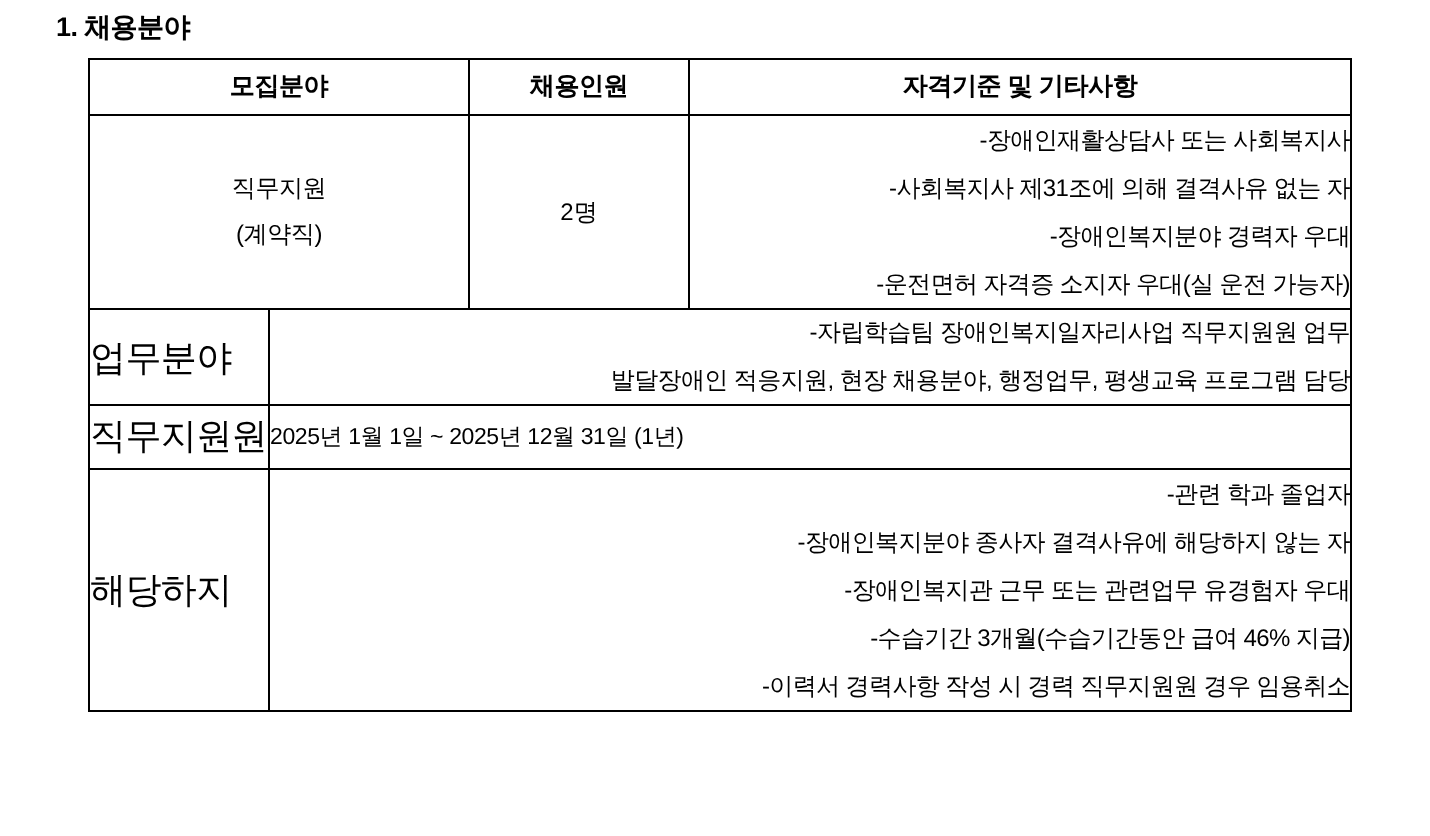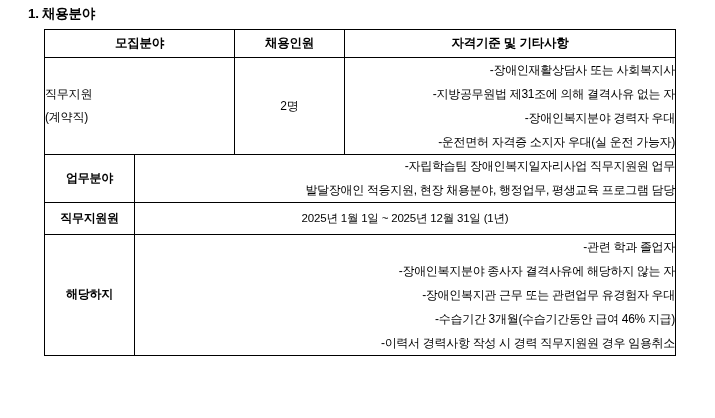--- a/index.html
+++ b/index.html
@@ -42,27 +42,27 @@
     vertical-align: middle;
   }
   .hdr {
     text-align: center;
     font-weight: bold;
     font-size: 12.5px;
     height: 27px;
     letter-spacing: -0.2px;
   }
   .label-cell {
-    text-align: center;
-    font-weight: bold;
-    font-size: 12px;
+    font-weight: normal;
+    font-size: 18px;
     letter-spacing: -0.3px;
     background: #ffffff;
   }
   .field-cell {
+    text-align: center;
     line-height: 1.9;
     font-size: 12px;
     letter-spacing: -0.2px;
     padding: 8px 0;
   }
   .count-cell {
     text-align: center;
     font-size: 12px;
   }
   .bullets {
@@ -76,21 +76,21 @@
     text-align: right;
   }
   .bullets.tight div {
     line-height: 1.95;
   }
   .dash {
     display: inline-block;
     width: 11px;
   }
   .period-cell {
-    text-align: center;
+    text-align: left;
     font-size: 11.5px;
     letter-spacing: -0.2px;
     height: 31px;
   }
 </style>
 </head>
 <body>
 
 <div class="page">
 
@@ -111,21 +111,21 @@
       </tr>
 
       <tr>
         <td class="field-cell" colspan="2">
           <div>직무지원</div>
           <div>(계약직)</div>
         </td>
         <td class="count-cell">2명</td>
         <td class="bullets">
           <div><span class="dash">-</span><span>장애인재활상담사 또는 사회복지사</span></div>
-          <div><span class="dash">-</span><span>지방공무원법 제31조에 의해 결격사유 없는 자</span></div>
+          <div><span class="dash">-</span><span>사회복지사 제31조에 의해 결격사유 없는 자</span></div>
           <div><span class="dash">-</span><span>장애인복지분야 경력자 우대</span></div>
           <div><span class="dash">-</span><span>운전면허 자격증 소지자 우대(실 운전 가능자)</span></div>
         </td>
       </tr>
 
       <tr>
         <td class="label-cell">업무분야</td>
         <td class="bullets tight" colspan="3">
           <div><span class="dash">-</span><span>자립학습팀 장애인복지일자리사업 직무지원원 업무</span></div>
           <div style="padding-left:11px">발달장애인 적응지원, 현장 채용분야, 행정업무, 평생교육 프로그램 담당</div>

